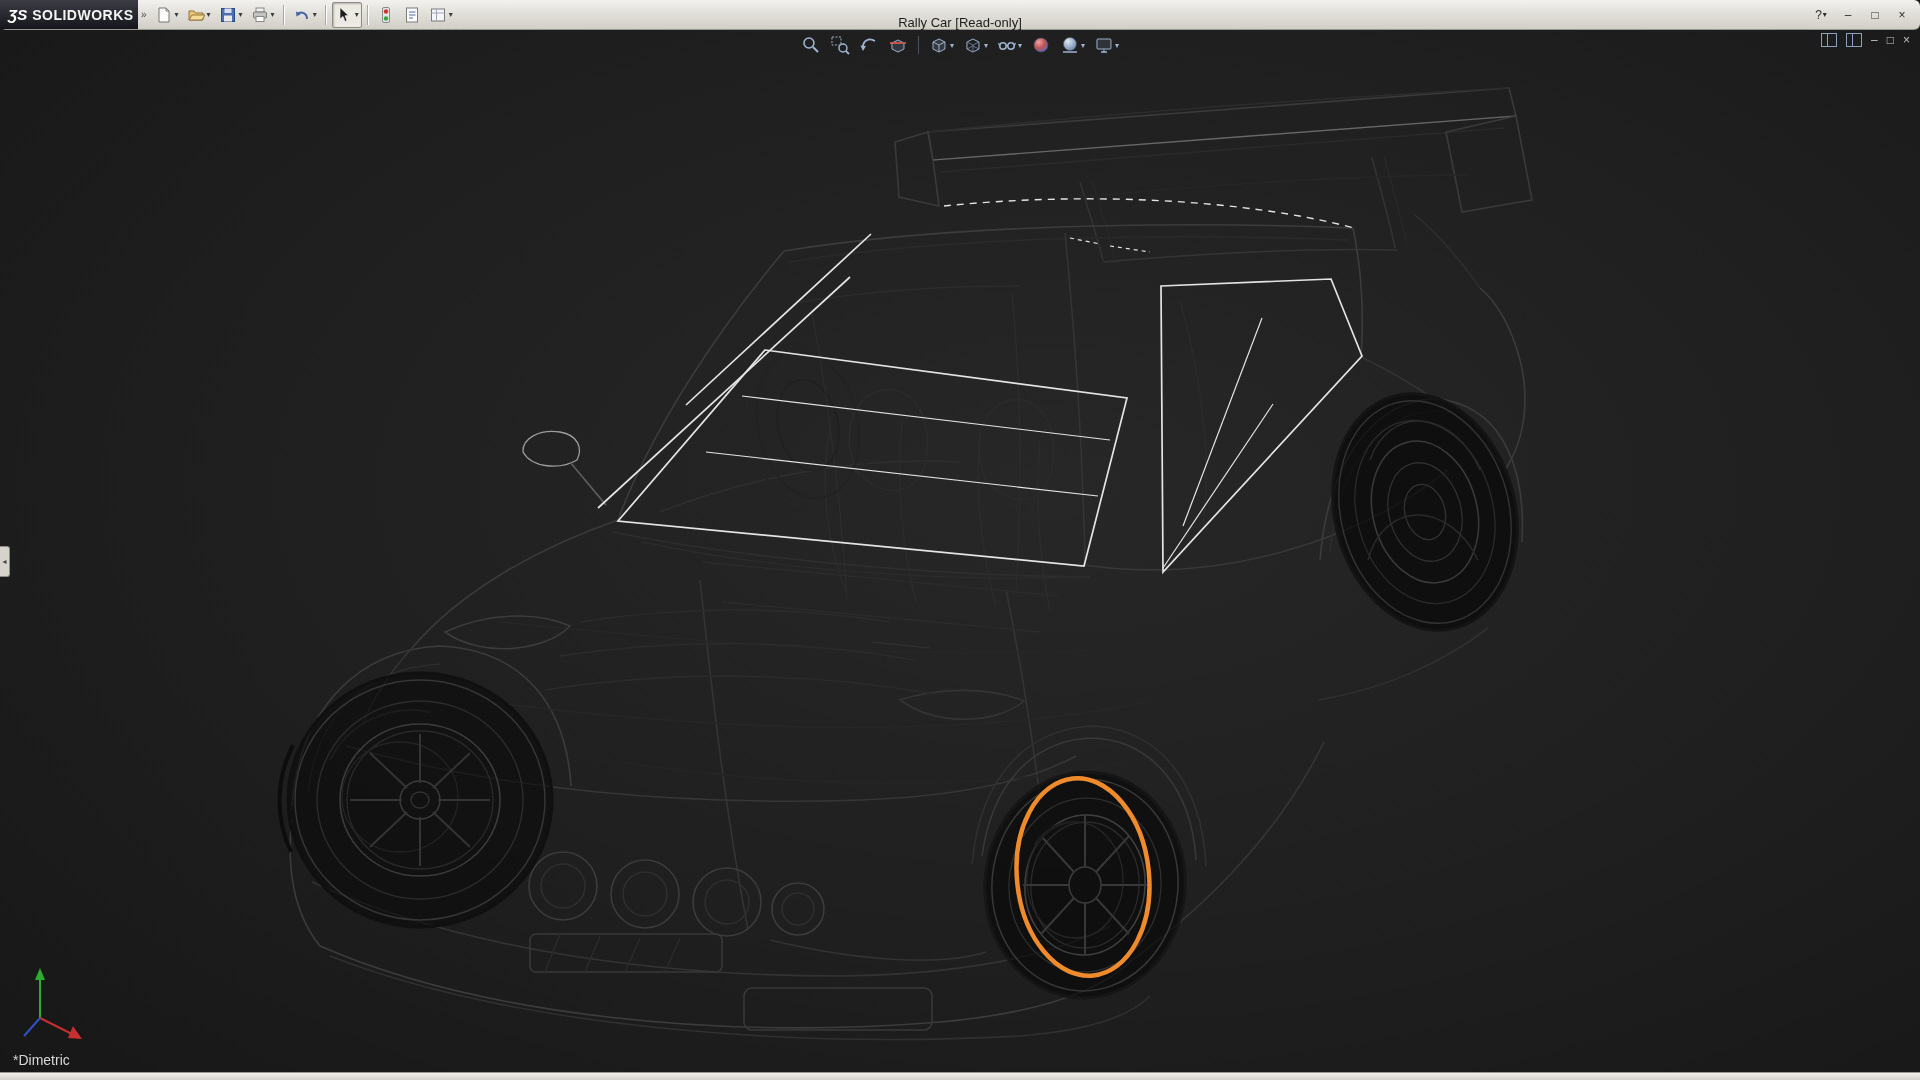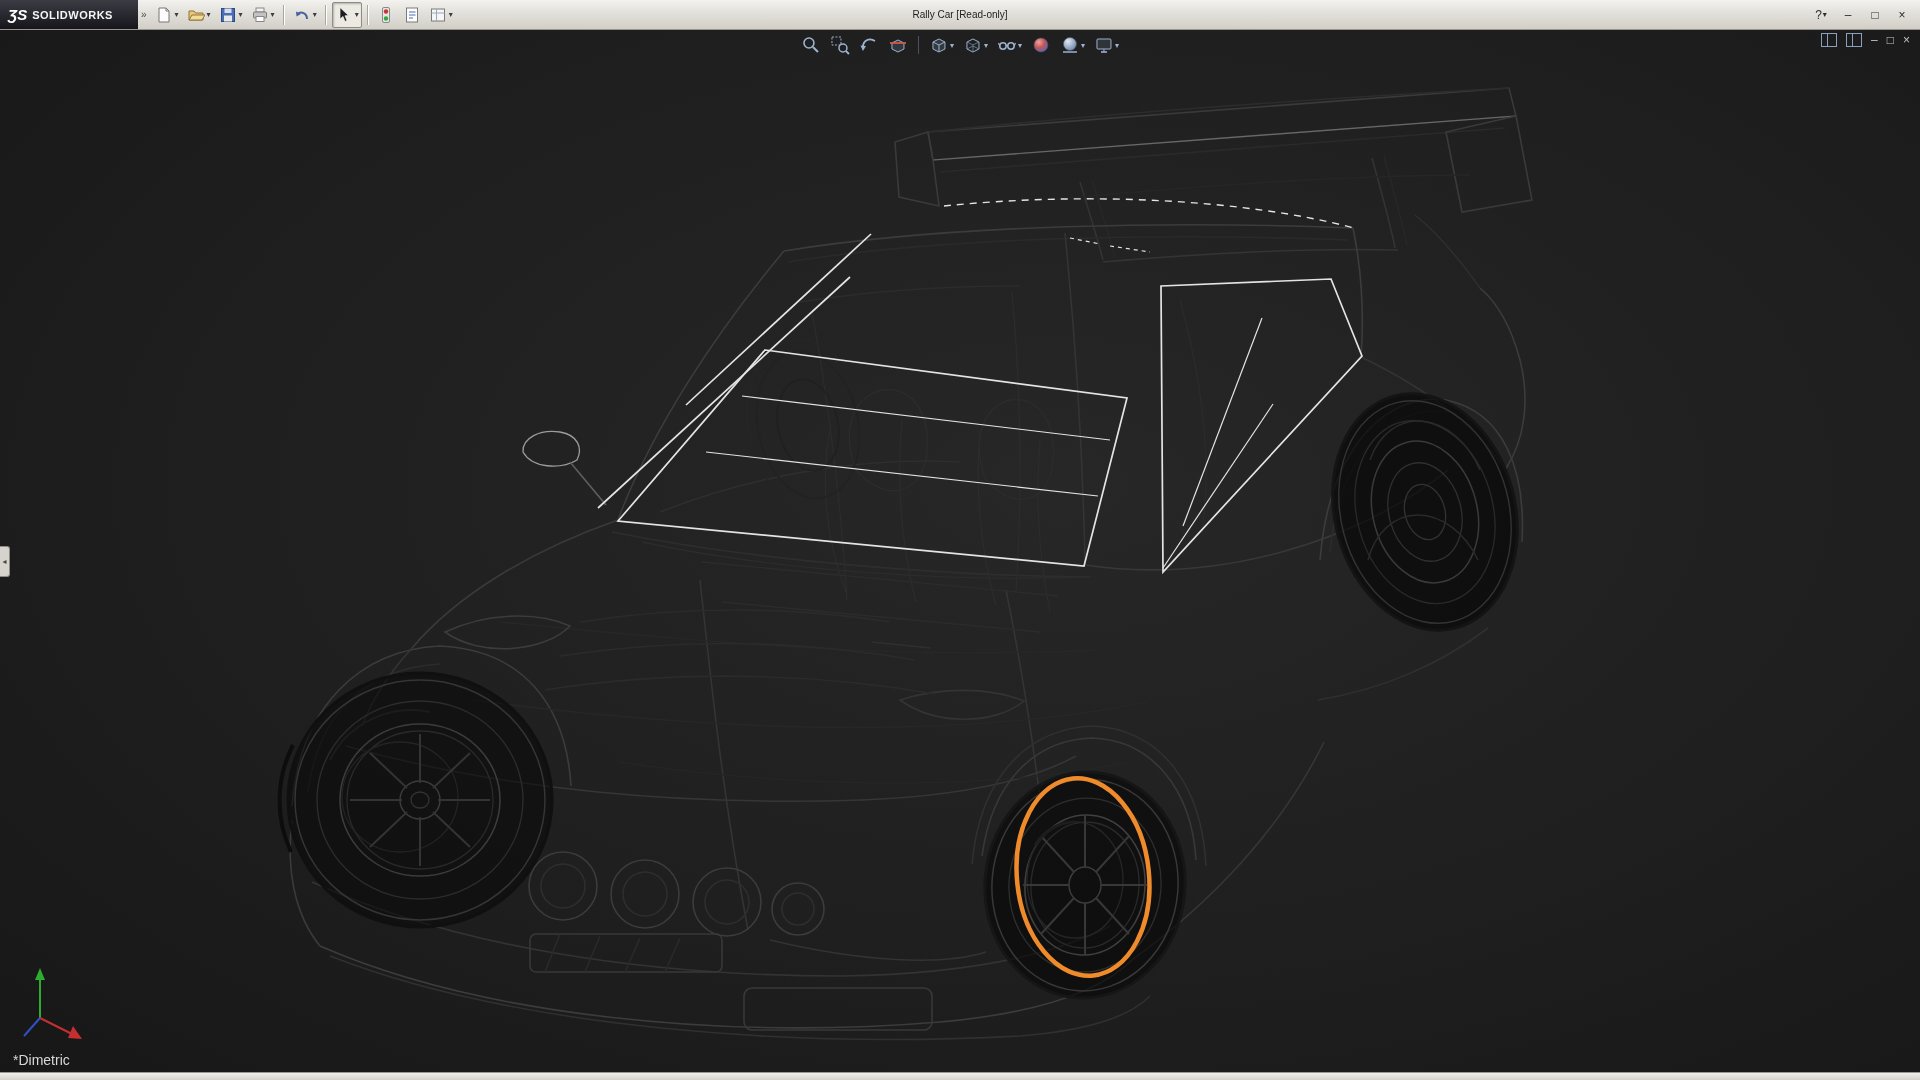--- a/index.html
+++ b/index.html
@@ -1,33 +1,33 @@
 <!DOCTYPE html>
 <html><head>
 <meta charset="utf-8">
 <style>
   html,body{margin:0;padding:0;width:1920px;height:1080px;overflow:hidden;
     font-family:"Liberation Sans",sans-serif;background:#1f1f1f;}
 
   
   .titlebar{position:absolute;top:0;left:0;right:0;height:29px;z-index:30;
     background:linear-gradient(180deg,#f3f2ef 0%,#e2e0da 45%,#d2cfc8 100%);
-    border-bottom:1px solid #98958d;display:flex;align-items:center;}
+    border-bottom:1px solid #98958d;display:flex;align-items:center;border-radius:6px;}
   .logo{height:29px;width:138px;flex:0 0 auto;display:flex;align-items:center;
     background:linear-gradient(180deg,#3c3c45 0%,#15151b 100%);padding-left:8px;box-sizing:border-box;}
   .logo .ezh{color:#fff;font-weight:bold;font-style:italic;font-size:15px;}
-  .logo .brand{color:#f4f4f4;font-weight:bold;font-size:11px;letter-spacing:.5px;margin-left:5px;}
+  .logo .brand{color:#f4f4f4;font-weight:bold;font-size:14px;letter-spacing:.5px;margin-left:5px;}
   .overflow-grip{font-size:10px;color:#4a4a44;margin:0 4px 0 3px;}
   .tb-btn{height:24px;display:inline-flex;align-items:center;padding:0 2px;margin:0 1px;border:1px solid transparent;border-radius:2px;}
   .tb-btn svg{width:18px;height:18px;display:block;}
   .tb-btn .dd{font-size:8px;color:#3c3c3c;margin-left:2px;line-height:8px;}
   .tb-btn.pressed{border:1px solid #8f8c85;background:#edeae3;box-shadow:inset 1px 1px 2px rgba(0,0,0,.25);}
   .tb-sep{width:1px;height:20px;background:#aaa79f;border-right:1px solid #fff;margin:0 4px;}
-  .main-title{position:absolute;left:50%;transform:translateX(-50%);top:0;line-height:29px;
-    font-size:10px;color:#1d1d1d;white-space:nowrap;}
+  .main-title{position:absolute;left:50%;transform:translateX(-50%);top:8px;line-height:29px;
+    font-size:13px;color:#1d1d1d;white-space:nowrap;}
   .win-ctrls{position:absolute;right:6px;top:0;height:29px;display:flex;align-items:center;gap:3px;}
   .win-btn{min-width:22px;height:20px;display:flex;align-items:center;justify-content:center;
     font-size:12px;color:#2e2e2e;border:1px solid transparent;border-radius:2px;}
   .win-btn .dd{font-size:8px;margin-left:1px;}
 
   
   .canvas{position:absolute;inset:0;z-index:0;
     background:radial-gradient(ellipse at 55% 45%,#272727 0%,#1f1f1f 55%,#171717 100%);}
   .canvas svg.scene{position:absolute;inset:0;width:1920px;height:1080px;}
 

